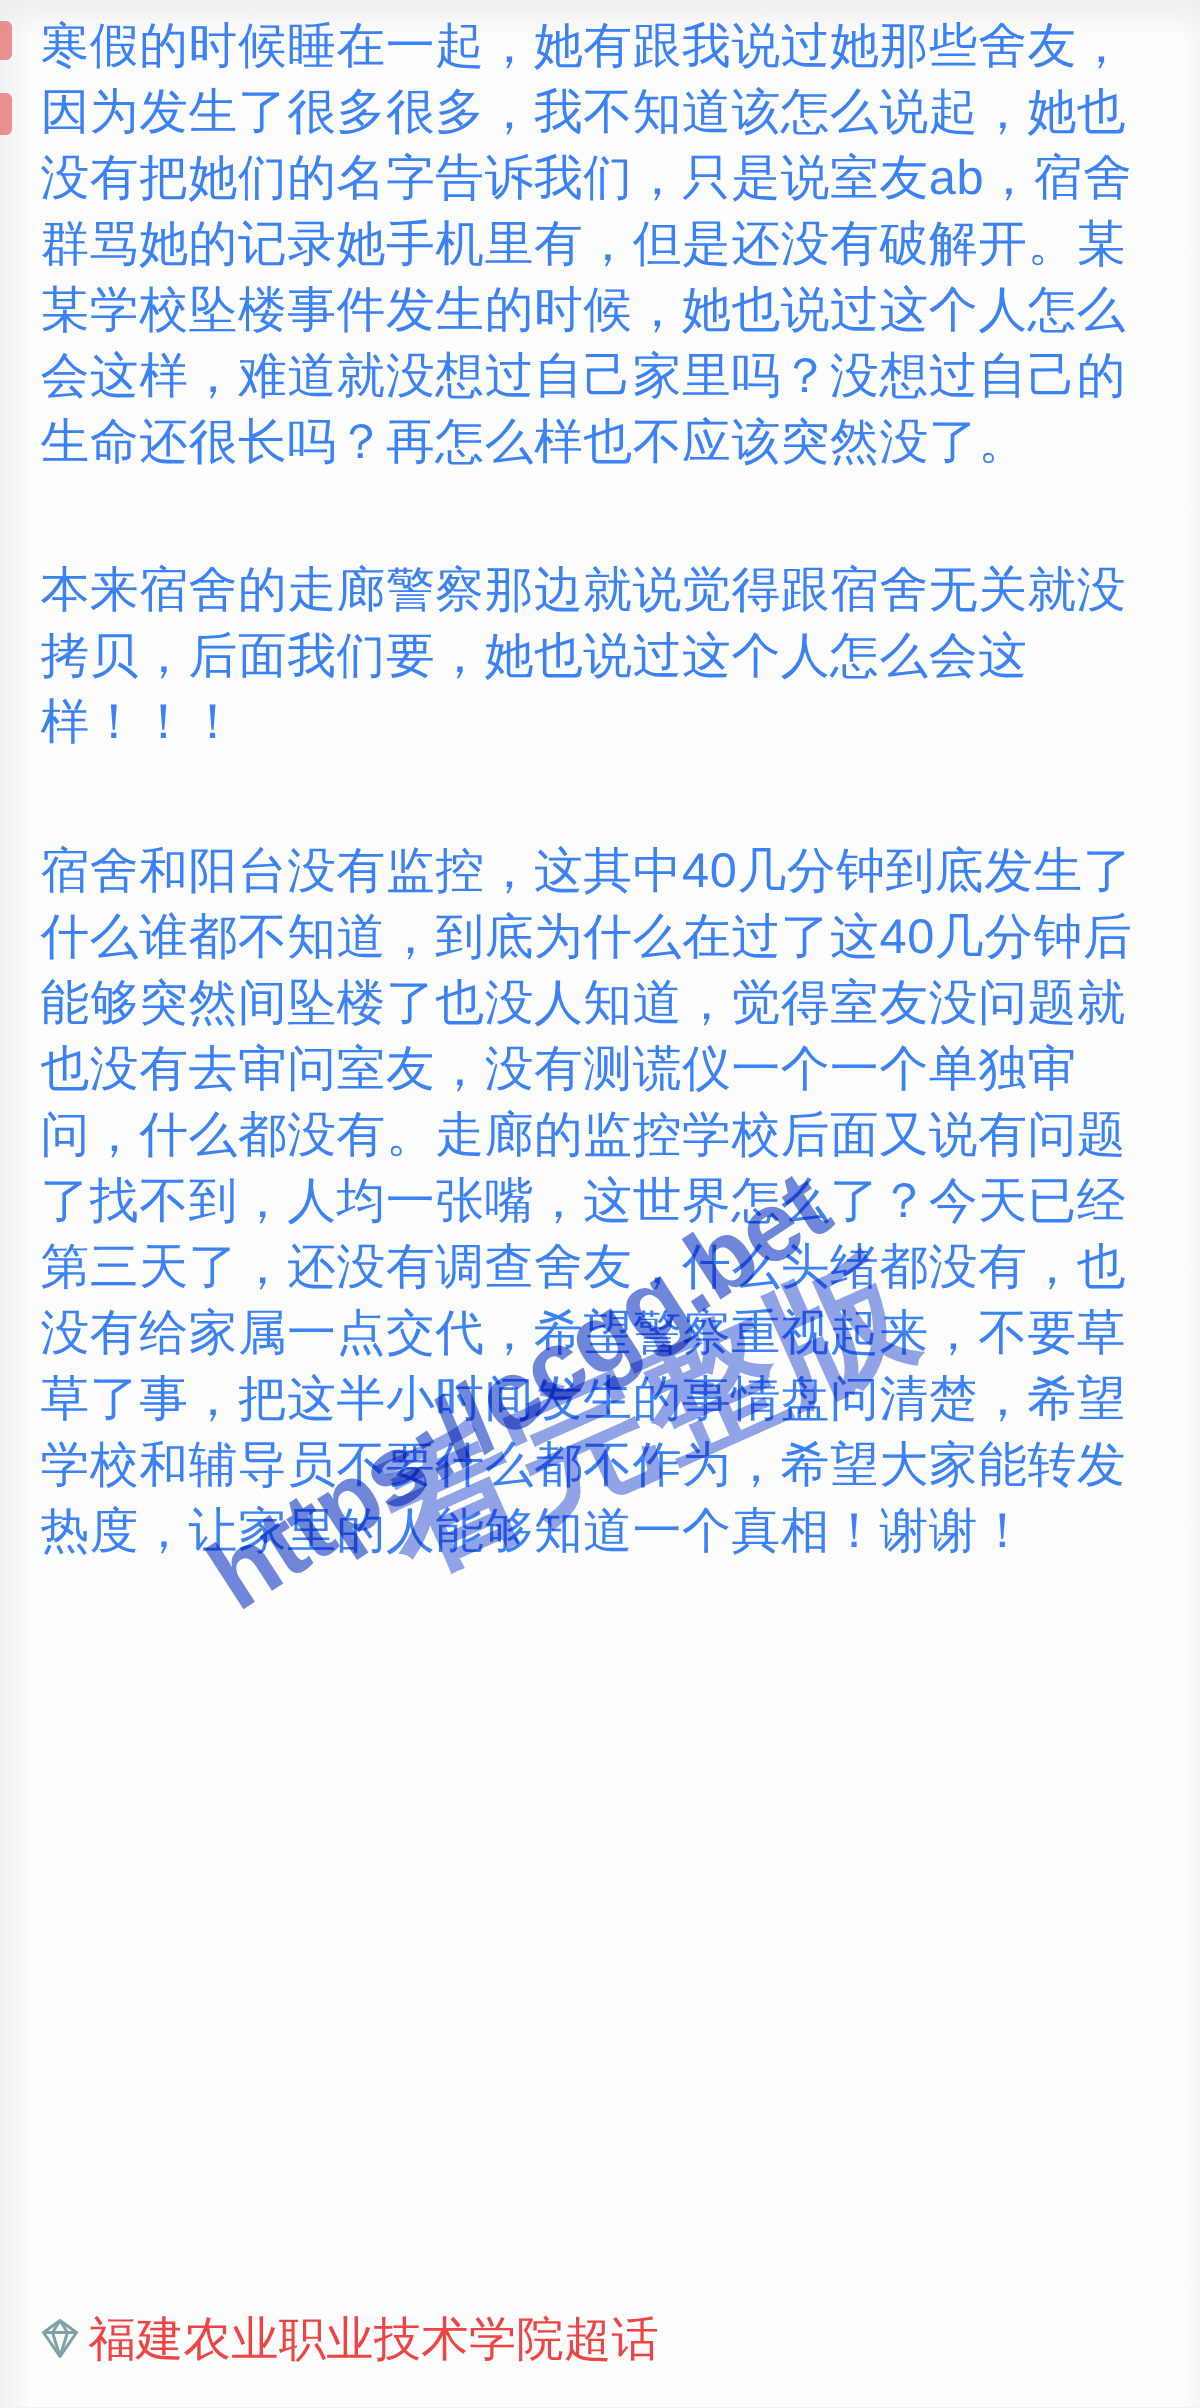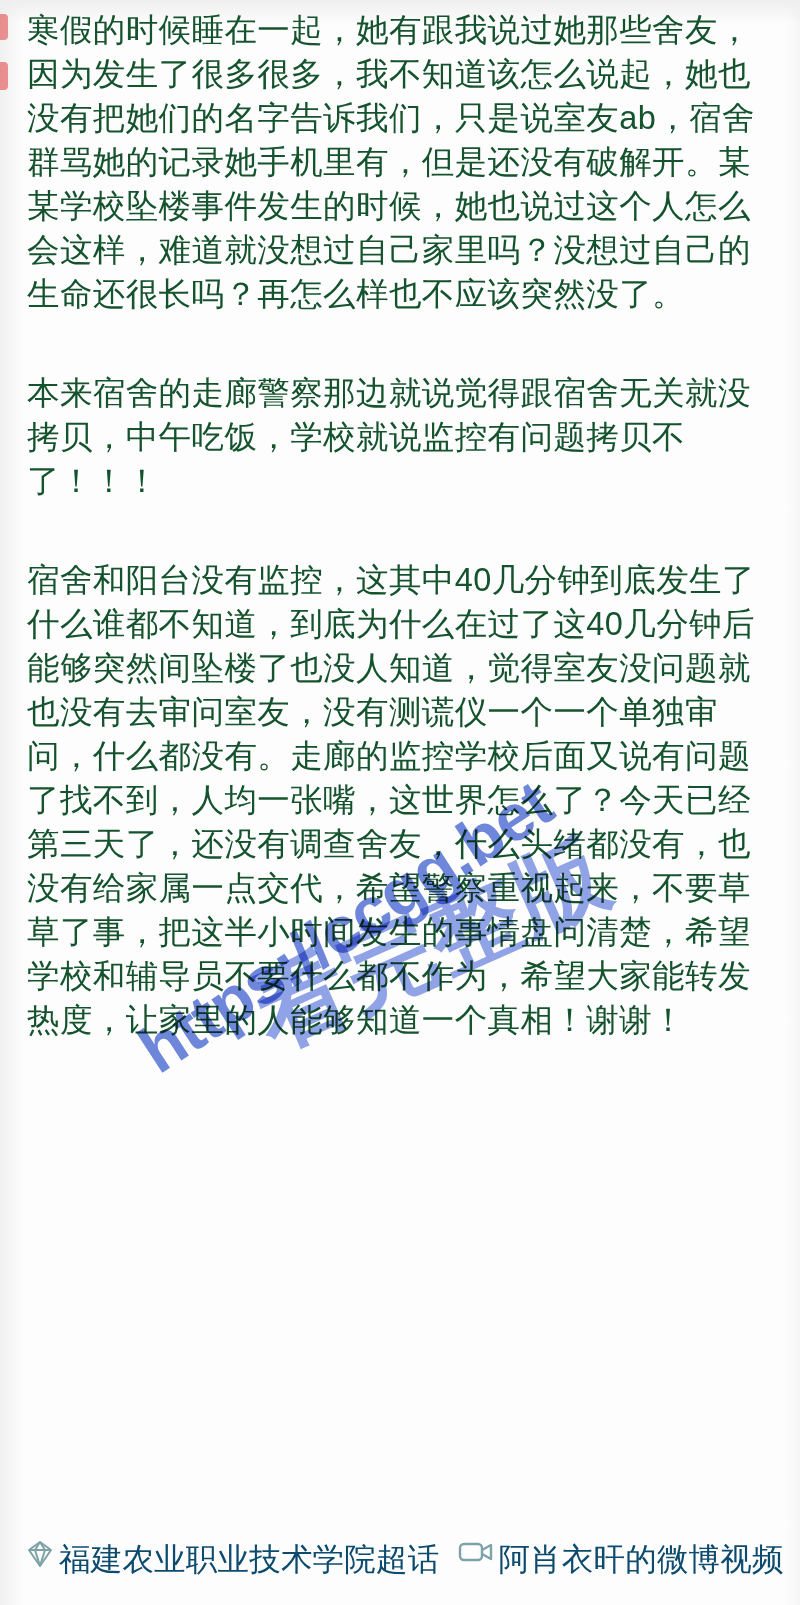--- a/index.html
+++ b/index.html
@@ -23,32 +23,32 @@
     position:absolute;left:0;width:8px;
     background:rgba(226,77,77,.6);
     border-radius:0 4px 4px 0;
   }
   .edge-mark.m1{top:14px;height:26px;}
   .edge-mark.m2{top:62px;height:28px;}
 
   .post{
     position:absolute;left:27px;top:8px;width:756px;
     font-size:32.5px;line-height:44px;letter-spacing:.4px;
-    color:#14532d;text-align:left;
+    color:#3b82f6;text-align:left;
   }
   .post p{margin:0 0 55px 0;}
   .post p:last-child{margin-bottom:4px;}
 
   .footer{
     position:absolute;left:24px;top:1537px;width:770px;
     font-size:31.5px;line-height:44px;letter-spacing:.2px;
     color:#7da3a9;white-space:nowrap;
     display:flex;align-items:center;gap:4px;
   }
-  .footer a{color:#0c4a6e;text-decoration:none;display:inline-flex;align-items:flex-start;gap:3px;cursor:pointer;}
+  .footer a{color:#ef4444;text-decoration:none;display:inline-flex;align-items:center;gap:3px;cursor:pointer;}
   .footer svg{flex:0 0 auto;display:block;}
   .footer .sep{width:10px;display:inline-block;}
 
   .watermark{
     position:absolute;pointer-events:none;
     font-weight:bold;white-space:nowrap;
     mix-blend-mode:multiply;
   }
   .wm-cta{
     left:260px;top:958px;
@@ -66,44 +66,35 @@
 </head>
 <body>
 
 <div class="screen">
 
   <div class="edge-mark m1"></div>
   <div class="edge-mark m2"></div>
 
   <main class="post">
     <p>寒假的时候睡在一起，她有跟我说过她那些舍友，因为发生了很多很多，我不知道该怎么说起，她也没有把她们的名字告诉我们，只是说室友ab，宿舍群骂她的记录她手机里有，但是还没有破解开。某某学校坠楼事件发生的时候，她也说过这个人怎么会这样，难道就没想过自己家里吗？没想过自己的生命还很长吗？再怎么样也不应该突然没了。</p>
-    <p>本来宿舍的走廊警察那边就说觉得跟宿舍无关就没拷贝，中午吃饭，学校就说监控有问题拷贝不了！！！</p>
+    <p>本来宿舍的走廊警察那边就说觉得跟宿舍无关就没拷贝，后面我们要，她也说过这个人怎么会这样！！！</p>
     <p>宿舍和阳台没有监控，这其中40几分钟到底发生了什么谁都不知道，到底为什么在过了这40几分钟后能够突然间坠楼了也没人知道，觉得室友没问题就也没有去审问室友，没有测谎仪一个一个单独审问，什么都没有。走廊的监控学校后面又说有问题了找不到，人均一张嘴，这世界怎么了？今天已经第三天了，还没有调查舍友，什么头绪都没有，也没有给家属一点交代，希望警察重视起来，不要草草了事，把这半小时间发生的事情盘问清楚，希望学校和辅导员不要什么都不作为，希望大家能转发热度，让家里的人能够知道一个真相！谢谢！</p>
   </main>
 
   <div class="watermark wm-cta">看完整版</div>
   <div class="watermark wm-url">https://ccgg.bet</div>
 
   <div class="footer">
     <a>
       <span>
         <svg width="32" height="34" viewBox="0 0 32 34" fill="none" stroke="#7da3a9" stroke-width="2" stroke-linejoin="round">
           <path d="M16 5 L27 13 L16 29 L5 13 Z"></path>
           <path d="M5 13 H27"></path>
           <path d="M16 5 L11 13 L16 29"></path>
           <path d="M16 5 L21 13 L16 29"></path>
         </svg>
       </span>
       <span>福建农业职业技术学院超话</span>
     </a>
     <span class="sep"></span>
-    <a>
-      <span>
-        <svg width="38" height="30" viewBox="0 0 38 30" fill="none" stroke="#7da3a9" stroke-width="2.4" stroke-linejoin="round">
-          <rect x="3" y="7" width="22" height="16" rx="4"></rect>
-          <path d="M25 13 L34 8 L34 22 L25 17"></path>
-        </svg>
-      </span>
-      <span>阿肖衣旰的微博视频</span>
-    </a>
   </div>
 
 </div>
 
 </body></html>

